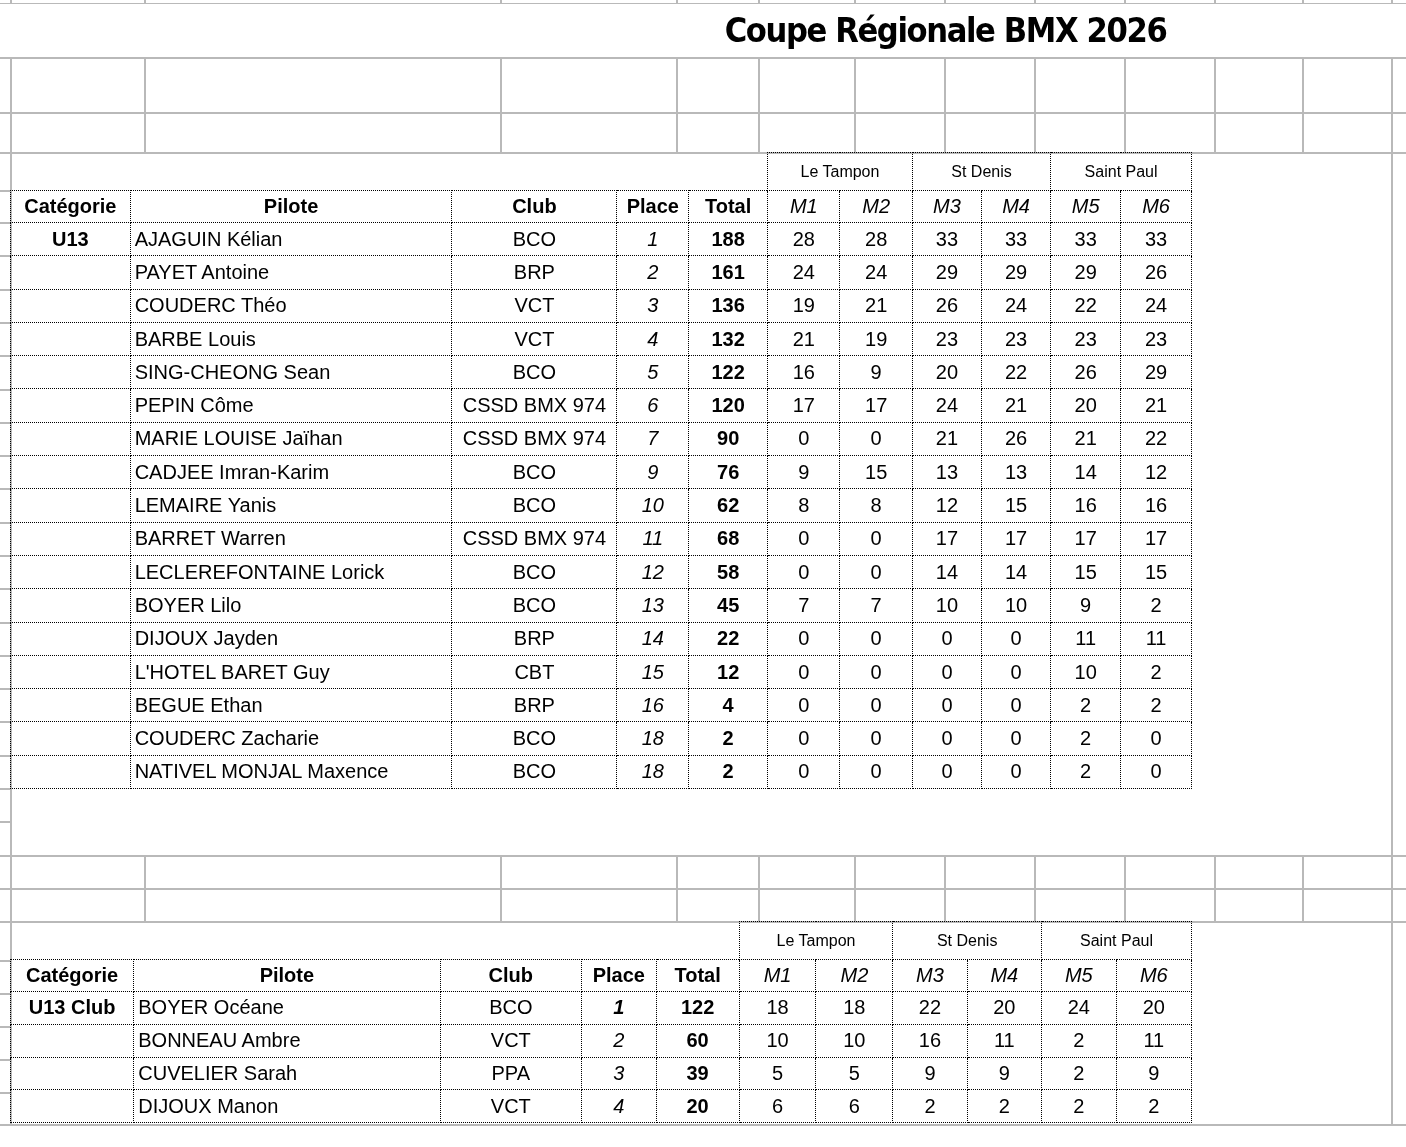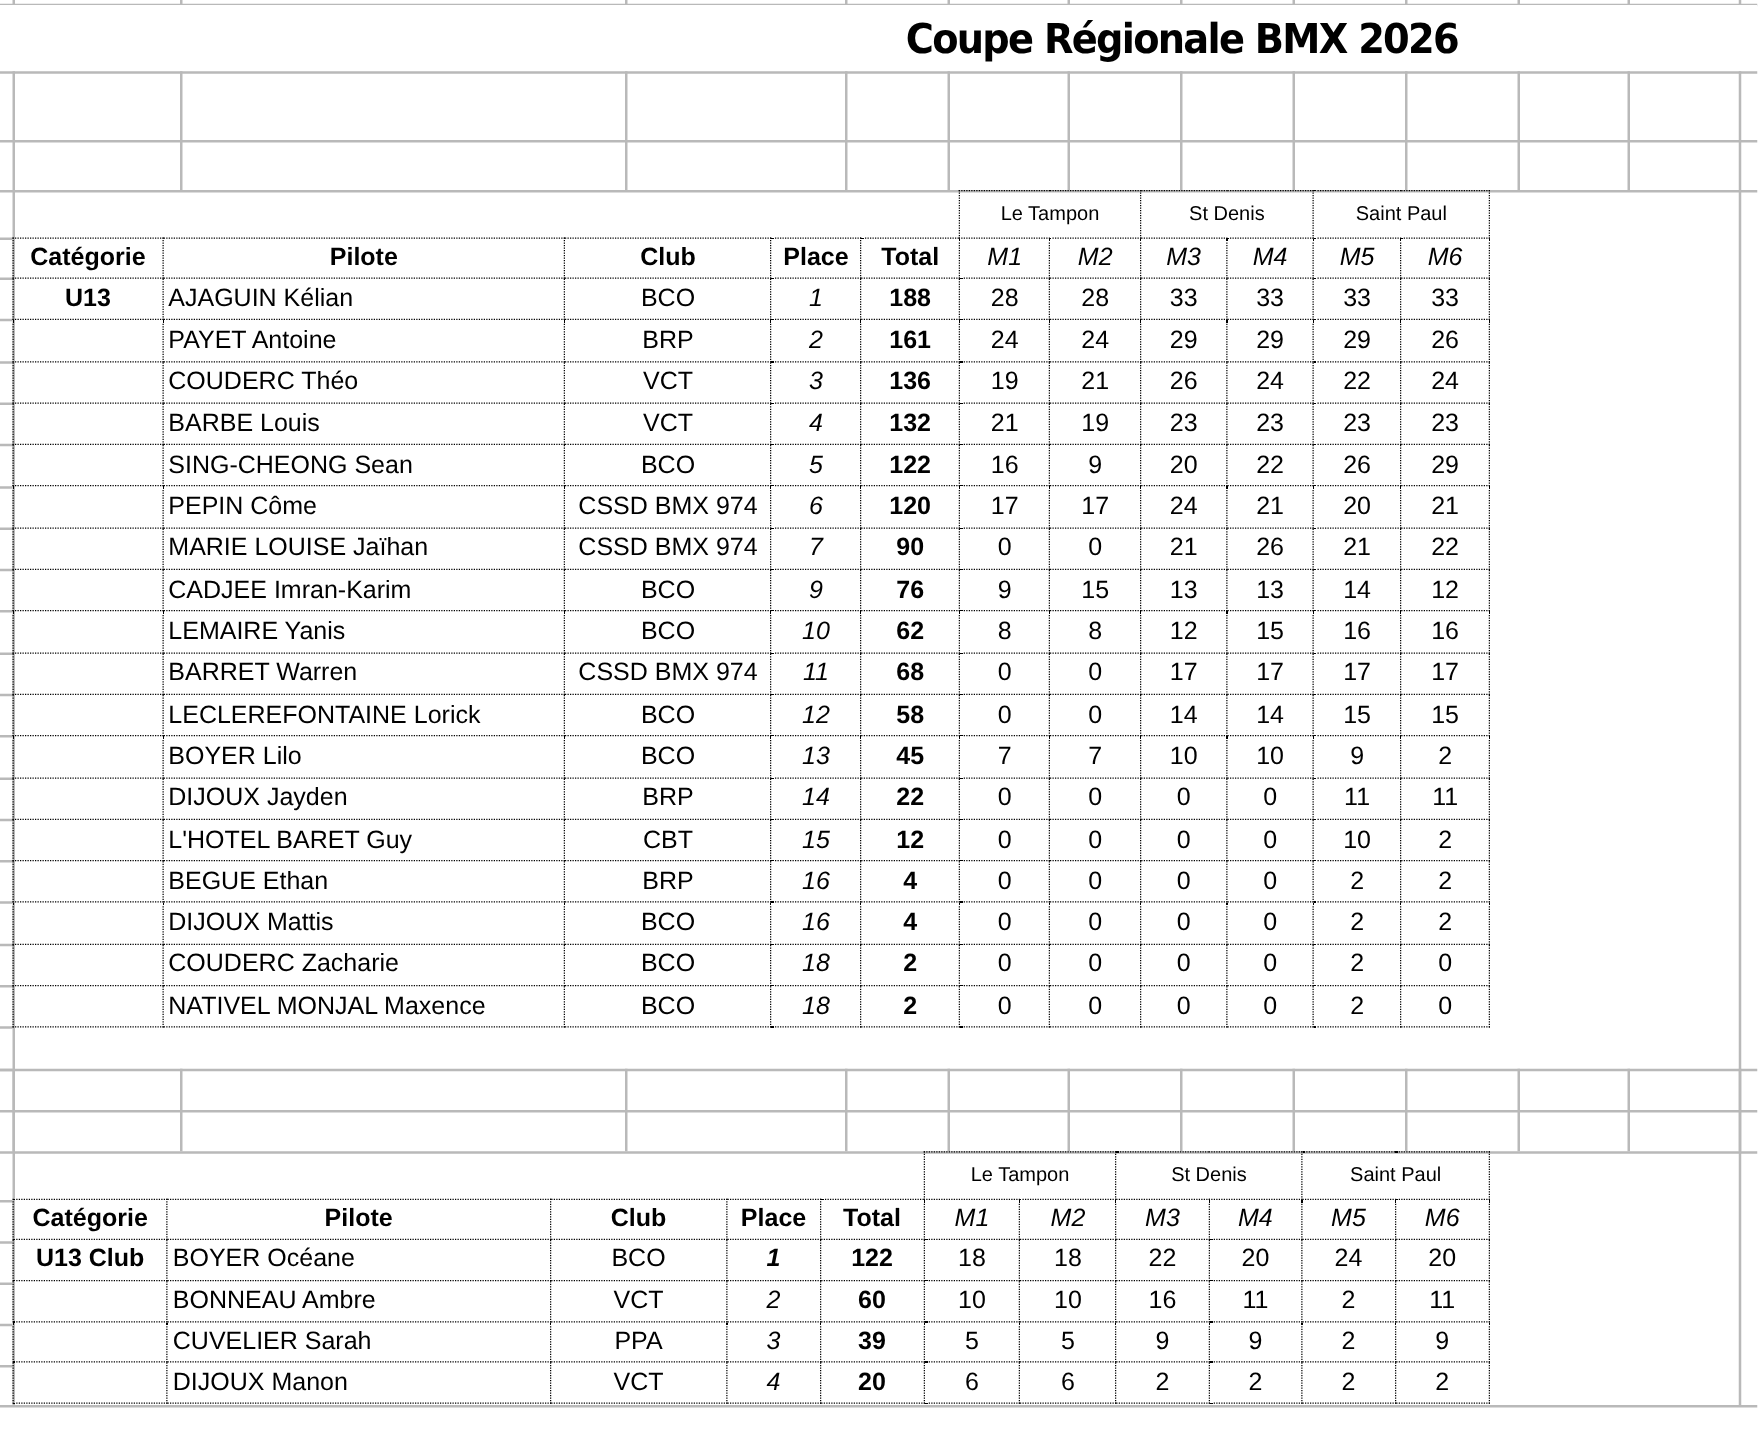--- a/index.html
+++ b/index.html
@@ -332,33 +332,20 @@
           <td class="b">4</td>
           <td>0</td>
           <td>0</td>
           <td>0</td>
           <td>0</td>
           <td>2</td>
           <td>2</td>
         </tr>
         <tr style="height: 33.3px;">
           <td class="b"></td>
-          <td class="name">DIJOUX Mattis</td>
-          <td>BCO</td>
-          <td class="i">16</td>
-          <td class="b">4</td>
-          <td>0</td>
-          <td>0</td>
-          <td>0</td>
-          <td>0</td>
-          <td>2</td>
-          <td>2</td>
-        </tr>
-        <tr style="height: 33.3px;">
-          <td class="b"></td>
           <td class="name">COUDERC Zacharie</td>
           <td>BCO</td>
           <td class="i">18</td>
           <td class="b">2</td>
           <td>0</td>
           <td>0</td>
           <td>0</td>
           <td>0</td>
           <td>2</td>
           <td>0</td>

